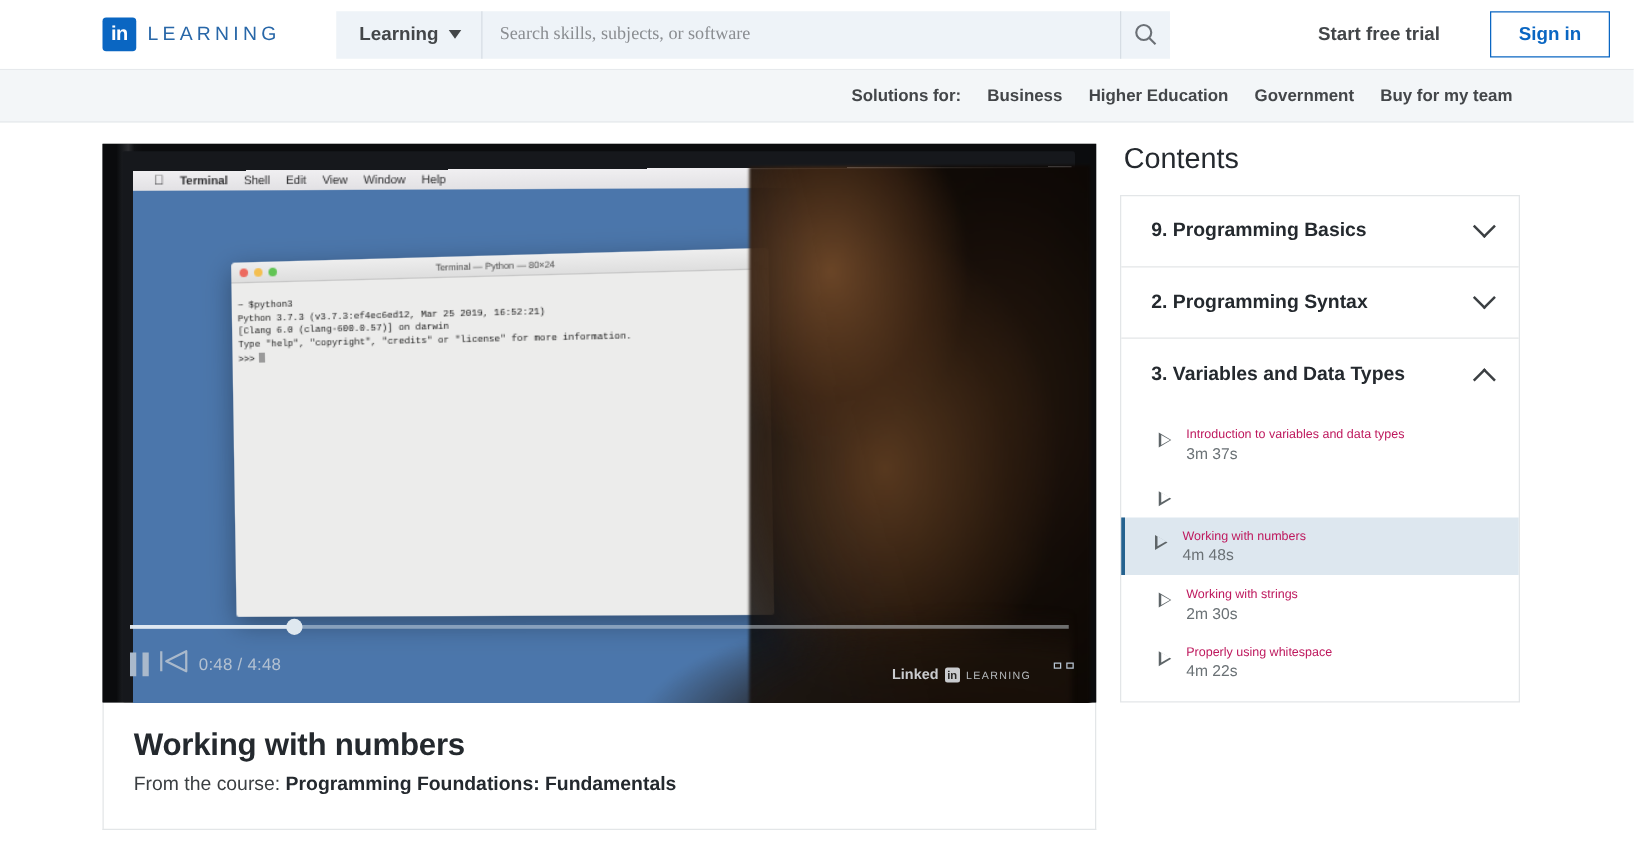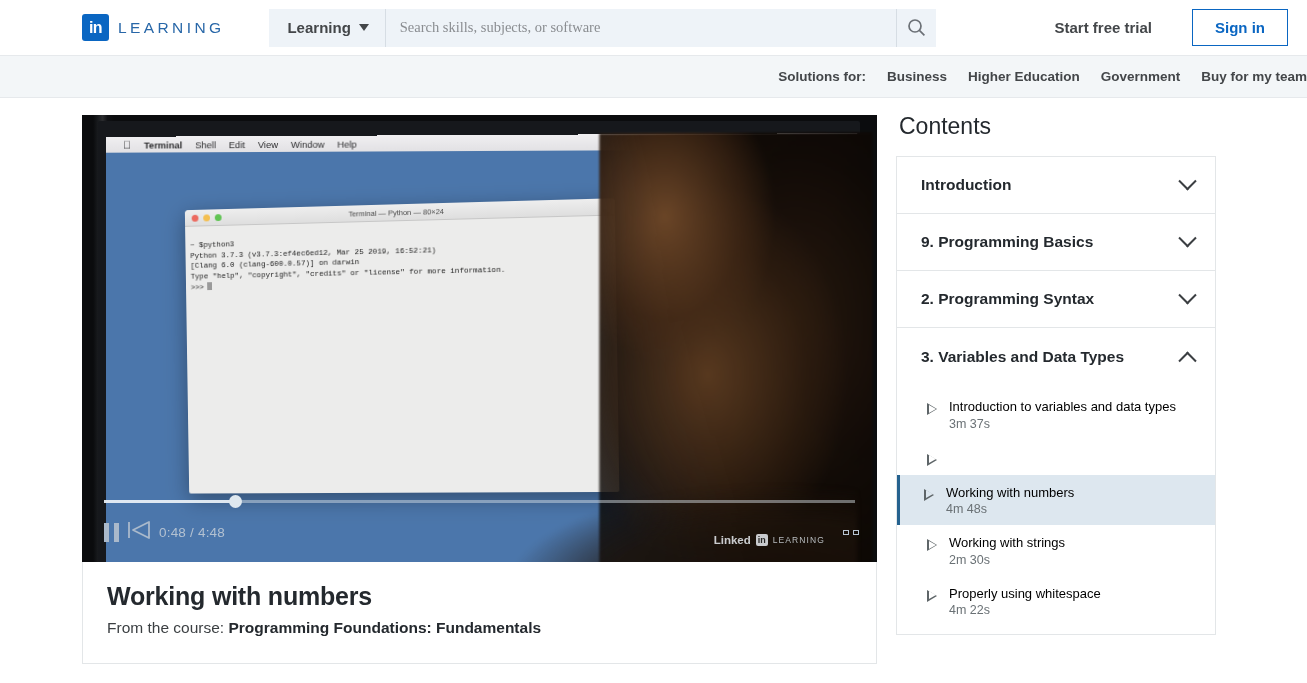--- a/index.html
+++ b/index.html
@@ -94,20 +94,21 @@
     font-family: "Liberation Sans", sans-serif;
   }
 
   
   .subnav {
     height: 43px;
     background: #f3f6f8;
     border-top: 1px solid #e6e9ec;
     border-bottom: 1px solid #e6e9ec;
     display: flex; align-items: center; justify-content: flex-end;
+    padding-right: 97px;
     gap: 21px;
   }
   .subnav-label { font-size: 13.5px; font-weight: bold; color: #434649; }
   .subnav-link {
     font-size: 13.5px; font-weight: bold; color: #434649;
     text-decoration: none; cursor: pointer;
   }
 
   
   .main {
@@ -376,21 +377,21 @@
   .play-tri::after {
     content: ""; position: absolute;
     left: -8.4px; top: -4.4px;
     width: 0; height: 0;
     border-top: 4.4px solid transparent;
     border-bottom: 4.4px solid transparent;
     border-left: 7.4px solid #fff;
   }
   .lesson.active .play-tri::after { border-left-color: #dde7ef; }
   .lesson-name {
-    font-size: 13px; color: #000000; line-height: 1.35;
+    font-size: 10px; color: #be185d; line-height: 1.35;
   }
   .lesson-dur {
     font-size: 12.5px; color: #6a7175; margin-top: 1px;
   }
 </style>
 </head>
 <body>
 
 <div class="header">
   <div class="brand">
@@ -504,24 +505,20 @@
       <div class="from-course">
         <span>From the course: </span><b>Programming Foundations: Fundamentals</b>
       </div>
     </div>
   </div>
 
   <div class="sidebar">
     <div class="contents-h">Contents</div>
     <div class="toc">
 
-      <div class="chapter">
-        <span class="chapter-title">Introduction</span>
-        <span class="chev"></span>
-      </div>
 
       <div class="chapter">
         <span class="chapter-title">9. Programming Basics</span>
         <span class="chev"></span>
       </div>
 
       <div class="chapter">
         <span class="chapter-title">2. Programming Syntax</span>
         <span class="chev"></span>
       </div>

